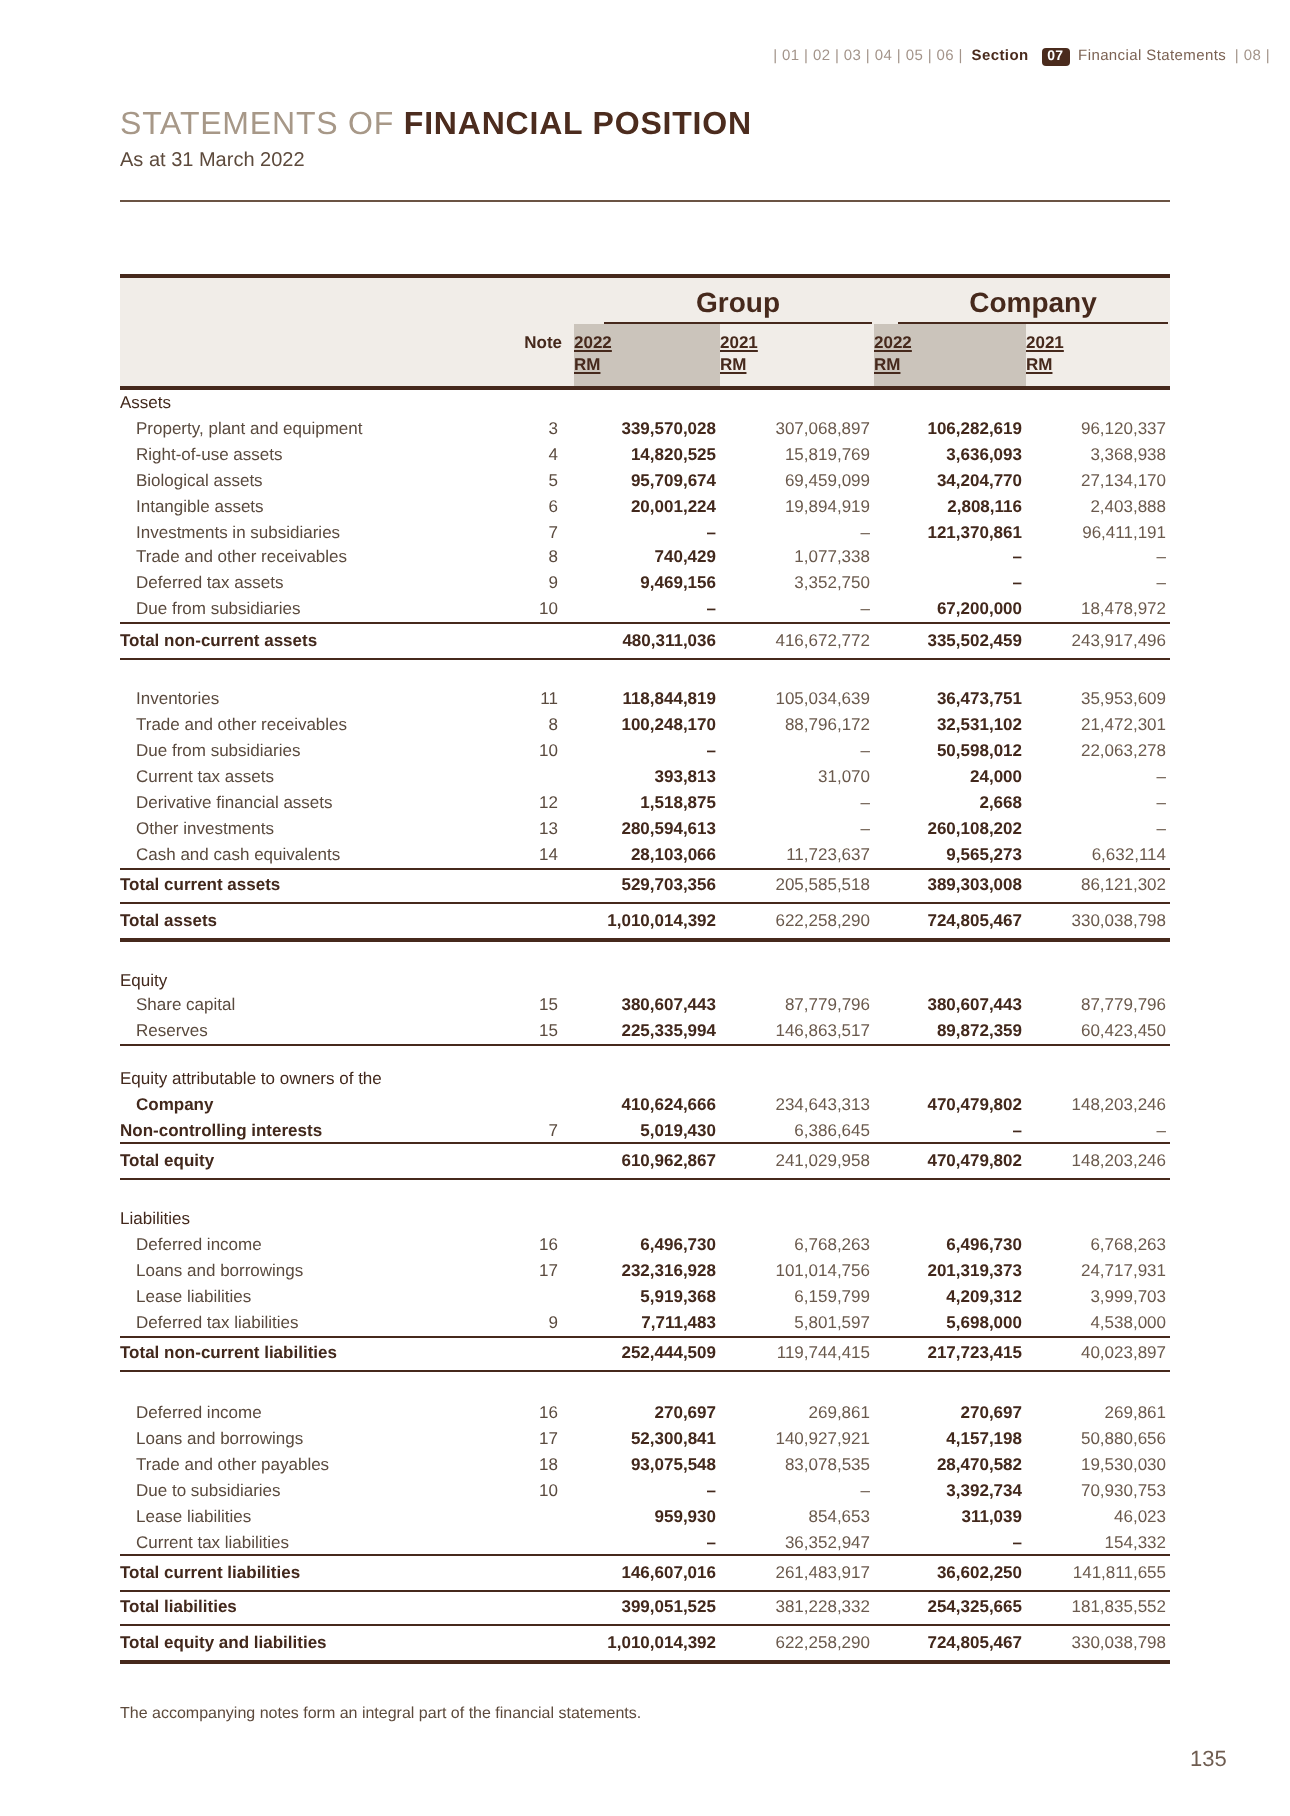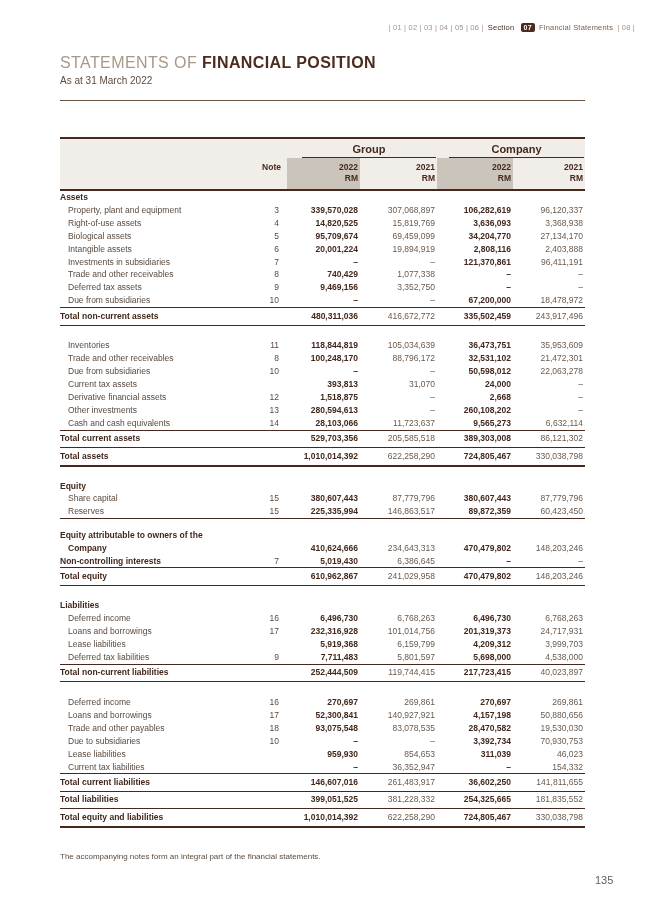--- a/index.html
+++ b/index.html
@@ -7,21 +7,21 @@
   .page {
     position:relative; width:645px; height:908px; background:#ffffff;
     font-family:"Liberation Sans", sans-serif; overflow:hidden;
   }
 
   
   .nav {
     position:absolute; top:23px; right:10px;
     font-size:7.5px; color:#a3948a; letter-spacing:0.2px; white-space:nowrap;
   }
-  .nav .sec-label { color:#4a2b1d; font-weight:normal; margin:0 2px; }
+  .nav .sec-label { color:#4a2b1d; font-weight:bold; margin:0 2px; }
   .nav .badge {
     display:inline-block; background:#4a2b1d; color:#ffffff; font-weight:bold;
     border-radius:2px; padding:1px 3px; font-size:7px; margin:0 2px;
   }
   .nav .sec-name { color:#7b6253; margin-right:2px; }
 
   
   .title-block { position:absolute; left:60px; top:54px; }
   .title { font-size:16px; letter-spacing:0.4px; white-space:nowrap; }
   .title .light { color:#a79888; }
@@ -32,35 +32,35 @@
   
   table.fintable {
     position:absolute; left:60px; top:137px; width:525px;
     border-collapse:collapse; table-layout:fixed;
     font-size:8.5px; color:#5a4a3e;
   }
   thead th { font-weight:bold; color:#46291c; background:#f1ede8; }
   thead tr.grp-row th { border-top:2px solid #46291c; padding-top:4px; height:18px; vertical-align:bottom; }
   .grp-underline {
     border-bottom:1.5px solid #46291c; text-align:center;
-    font-size:11px; padding-bottom:2px;
+    font-size:14px; padding-bottom:2px;
   }
   .gu-group   { margin-left:15px; margin-right:1px; }
   .gu-company { margin-left:12px; margin-right:1px; }
   thead tr.yr-row th { border-bottom:2px solid #46291c; vertical-align:top; padding-top:4px; padding-bottom:5px; }
   thead .note-h { text-align:right; padding-right:6px; }
-  thead .yr { text-align:right; padding-right:2px; line-height:11px; }
+  thead .yr { text-align:left; padding-right:2px; line-height:11px;text-decoration:underline; }
   thead .shade { background:#cbc4bb; }
 
   tbody td { line-height:12.9px; vertical-align:bottom; overflow:hidden; white-space:nowrap; }
   td.num  { text-align:right; padding-right:2px; }
   td.note { text-align:right; padding-right:8px; }
   td.label { padding-left:0; }
   tr.item td.label, tr.bitem td.label { padding-left:8px; }
-  tr.sec td, tr.lbl td { font-weight:bold; color:#42281c; }
+  tr.sec td, tr.lbl td { font-weight:normal; color:#42281c; }
   tr.bitem td.label { font-weight:bold; color:#42281c; }
   td.v0, td.v2 { font-weight:bold; color:#42281c; }
   td.v1, td.v3 { color:#6a594c; }
   td.note { color:#5a4a3e; font-weight:normal; }
   tr.total td, tr.grand td {
     border-top:1px solid #46291c; border-bottom:1px solid #46291c;
     padding-top:2.5px; padding-bottom:2.5px; line-height:11.5px;
   }
   tr.total td.label, tr.grand td.label { font-weight:bold; color:#42281c; }
   tr.grand td { border-bottom:2.5px solid #46291c; }

